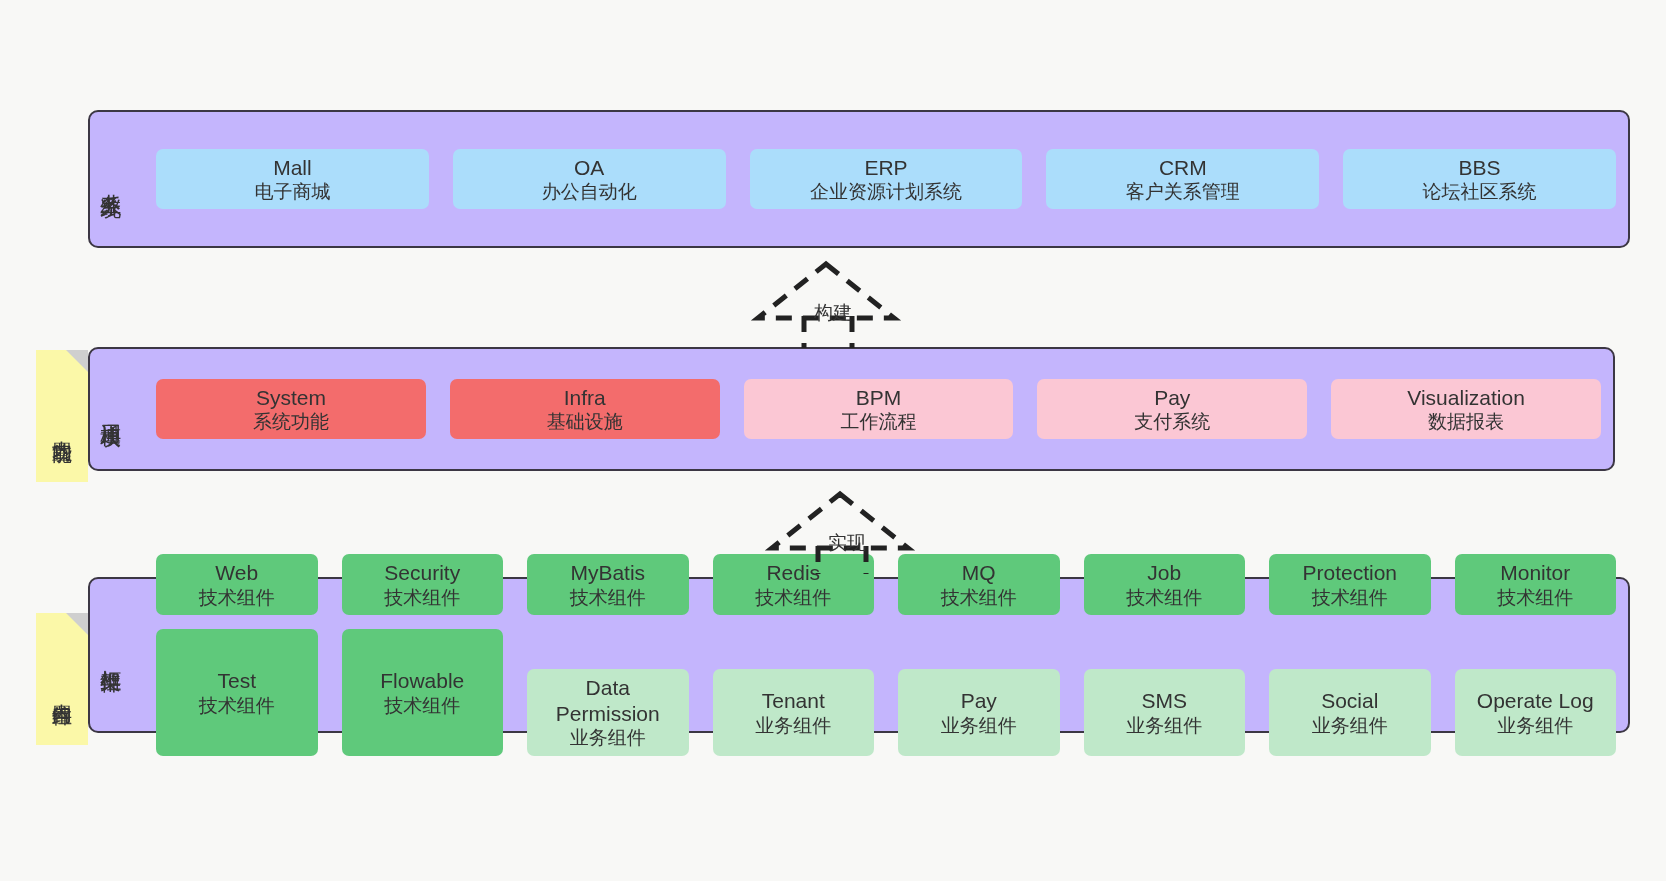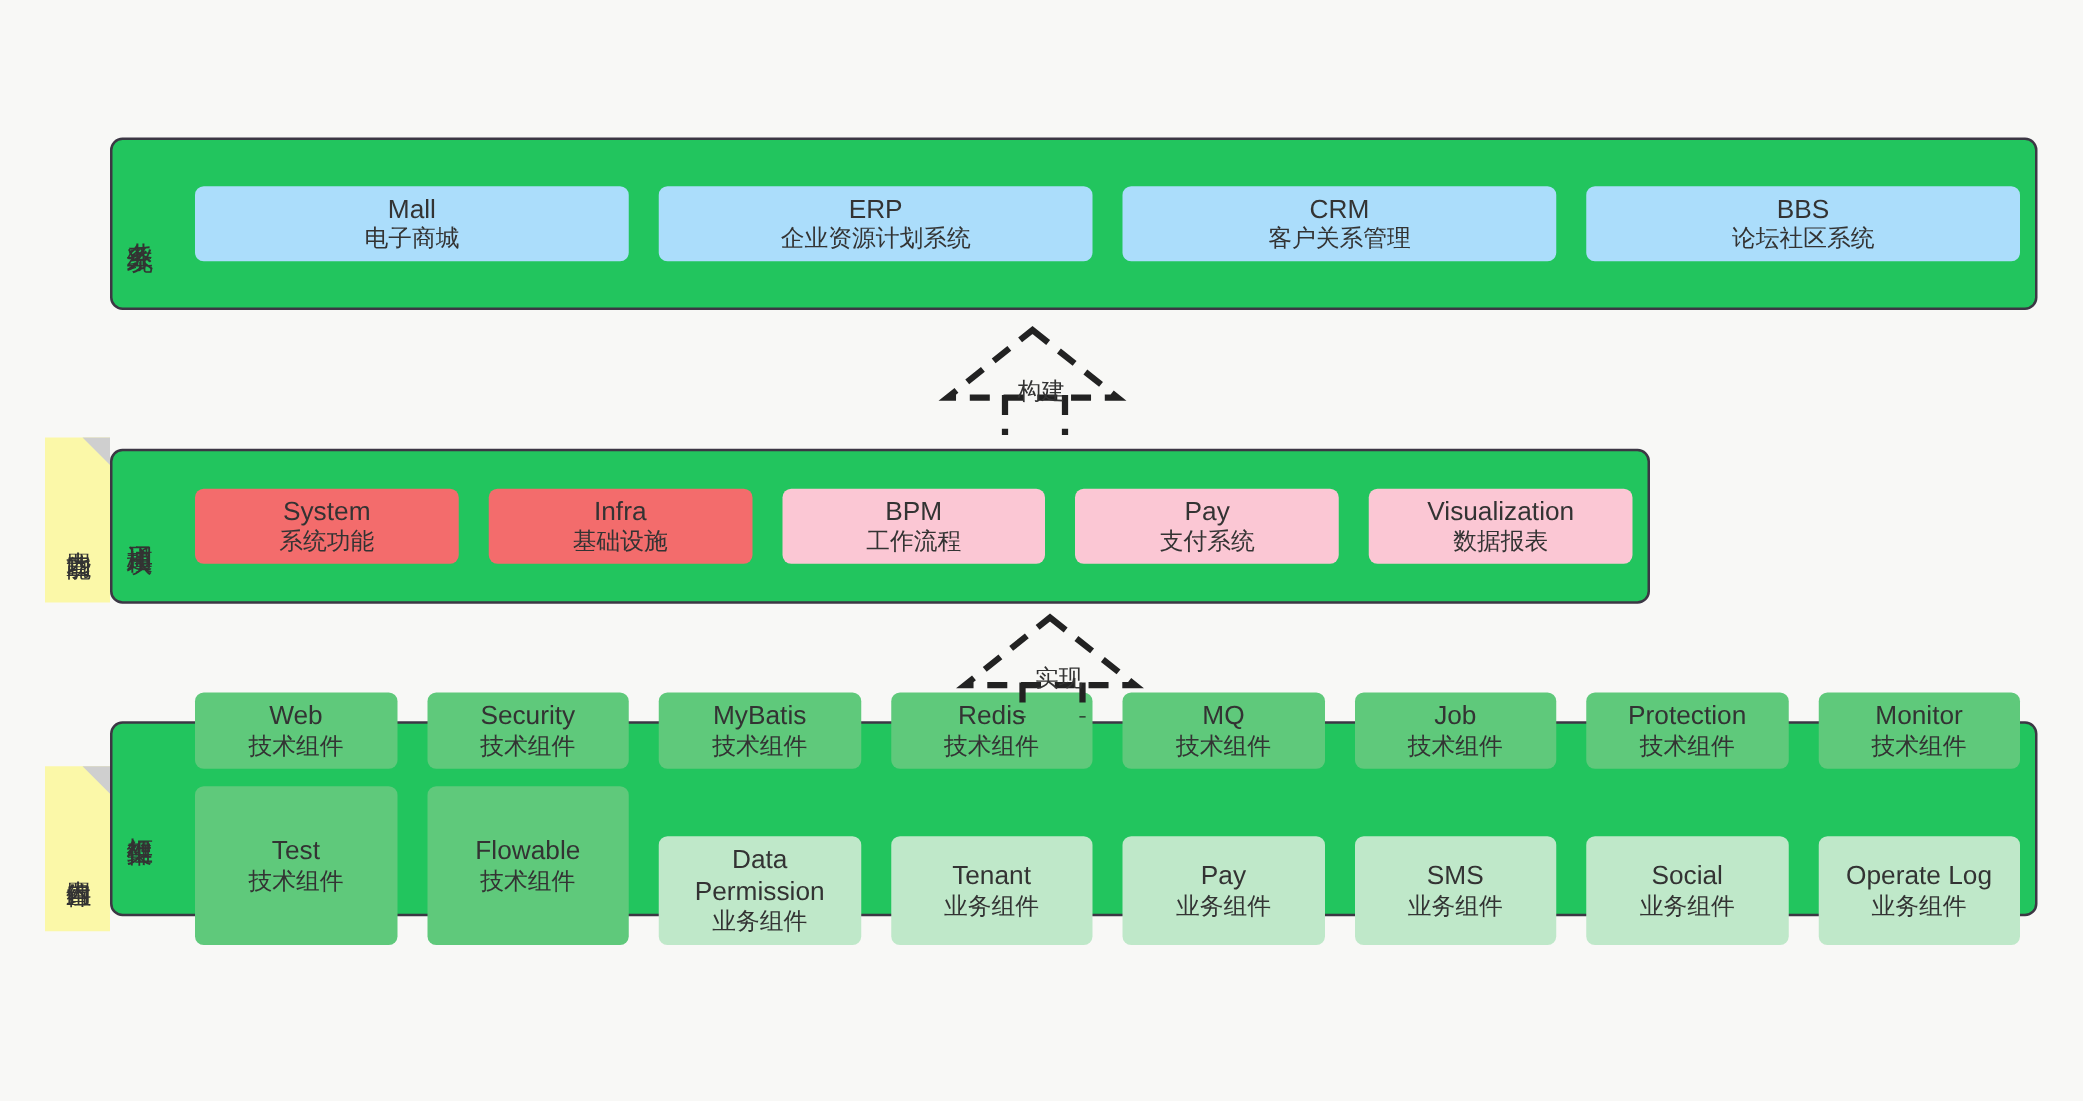--- a/index.html
+++ b/index.html
@@ -21,21 +21,21 @@
     position: absolute;
     left: 0; top: 0;
     width: 1666px;
     height: 881px;
   }
 
   
   .layer {
     position: absolute;
     box-sizing: border-box;
-    background: #22c55e;
+    background: #c4b5fd;
     border: 2px solid #3c3744;
     border-radius: 10px;
     display: flex;
     flex-direction: row;
     align-items: stretch;
     gap: 20px;
   }
 
   .layer-title {
     flex: 0 0 auto;
@@ -148,20 +148,24 @@
 
   <div class="layer" id="layer-business" style="left:88px; top:110px; width:1542px; height:138px;">
     <div class="layer-title">业务系统</div>
     <div class="layer-body">
       <div class="cell-row">
         <div class="cell c-blue">
           <span class="en">Mall</span>
           <span class="cn">电子商城</span>
         </div>
         <div class="cell c-blue">
+          <span class="en">OA</span>
+          <span class="cn">办公自动化</span>
+        </div>
+        <div class="cell c-blue">
           <span class="en">ERP</span>
           <span class="cn">企业资源计划系统</span>
         </div>
         <div class="cell c-blue">
           <span class="en">CRM</span>
           <span class="cn">客户关系管理</span>
         </div>
         <div class="cell c-blue">
           <span class="en">BBS</span>
           <span class="cn">论坛社区系统</span>
@@ -178,21 +182,21 @@
       <path d="M 48,54 L 48,86 M 96,54 L 96,86" fill="none" stroke="#222222" stroke-width="5" stroke-dasharray="16,11"></path>
     </svg>
     <span class="arrow-label" style="left:58px; top:38px;">构建</span>
   </div>
 
   <div class="note" id="note-builtin-features" style="left:36px; top:350px; width:52px; height:132px;">
     <span class="fold"></span>
     <span>内置功能</span>
   </div>
 
-  <div class="layer" id="layer-common" style="left:88px; top:359px; width:1232px; height:124px;">
+  <div class="layer" id="layer-common" style="left:88px; top:347px; width:1527px; height:124px;">
     <div class="layer-title">通用模块</div>
     <div class="layer-body">
       <div class="cell-row">
         <div class="cell c-red">
           <span class="en">System</span>
           <span class="cn">系统功能</span>
         </div>
         <div class="cell c-red">
           <span class="en">Infra</span>
           <span class="cn">基础设施</span>

